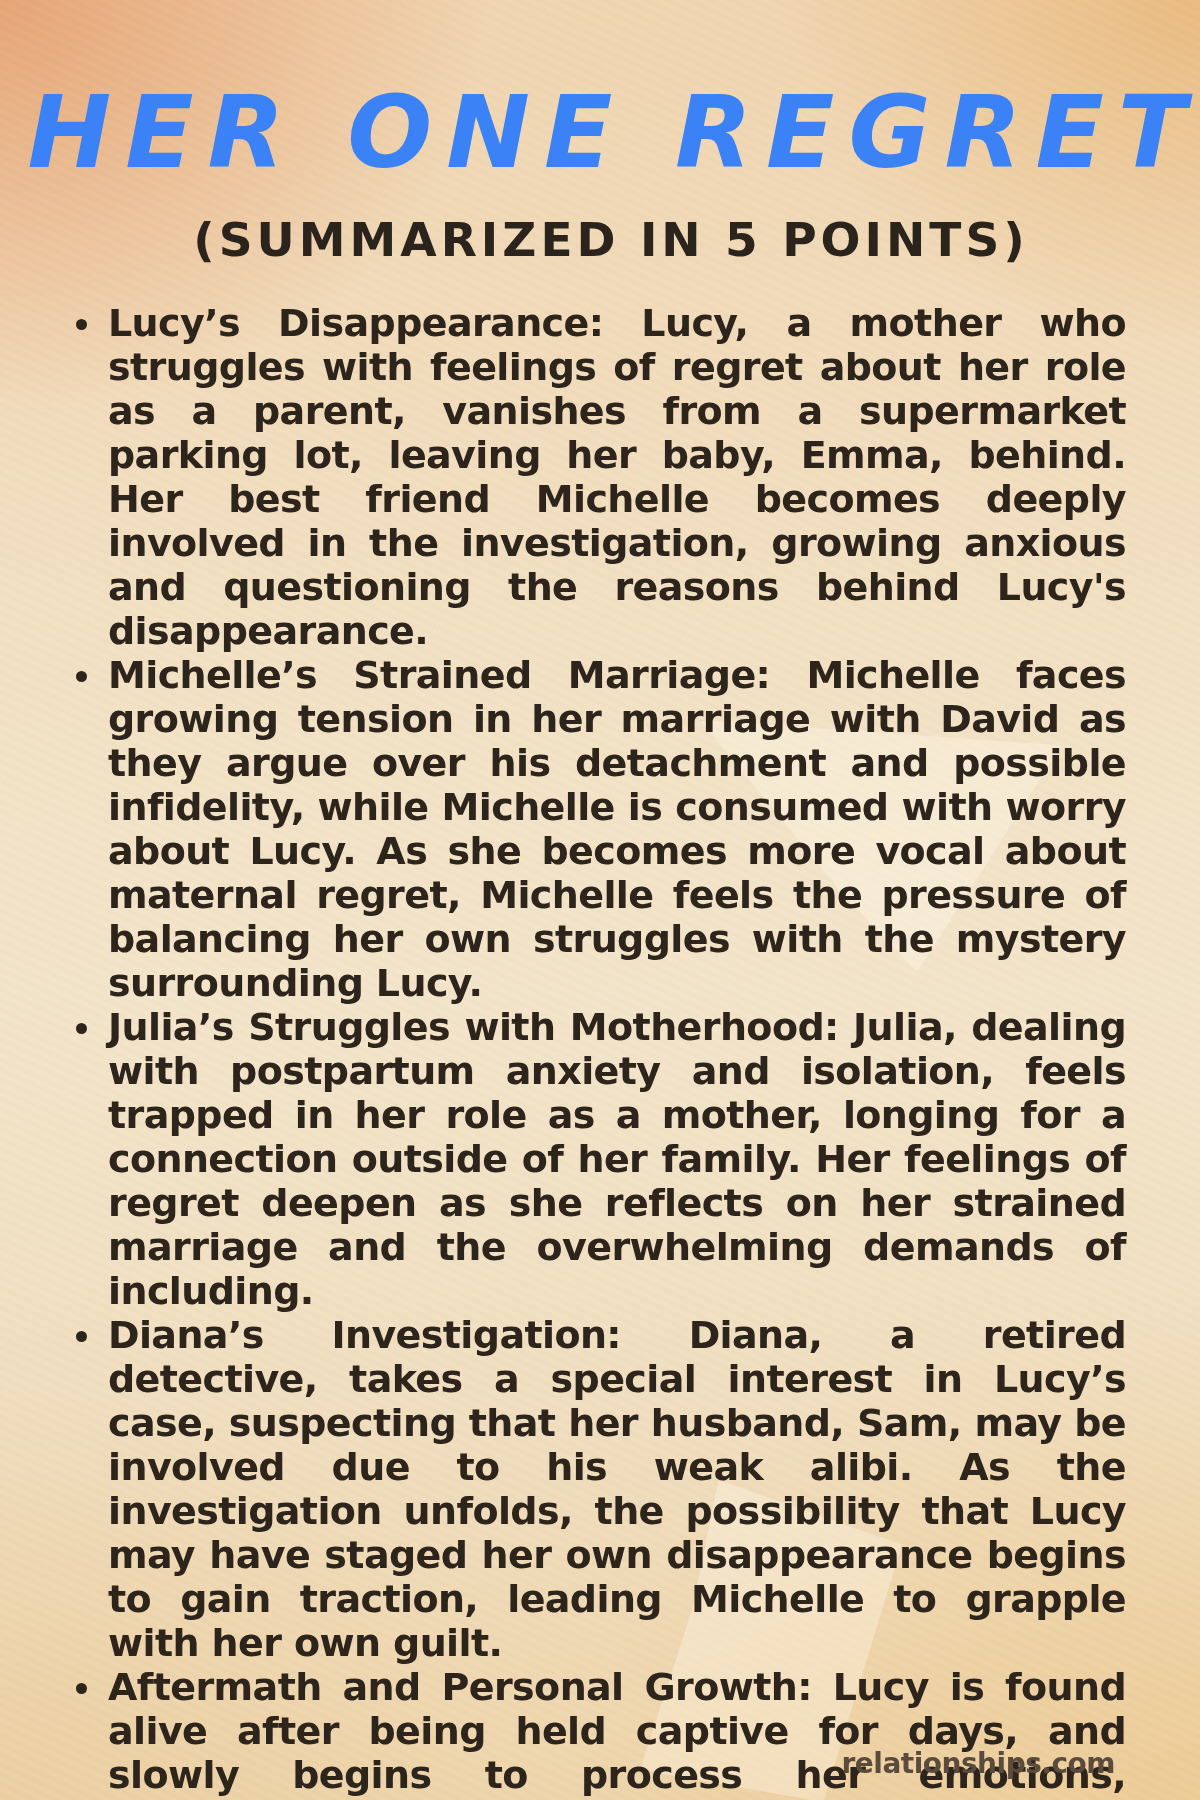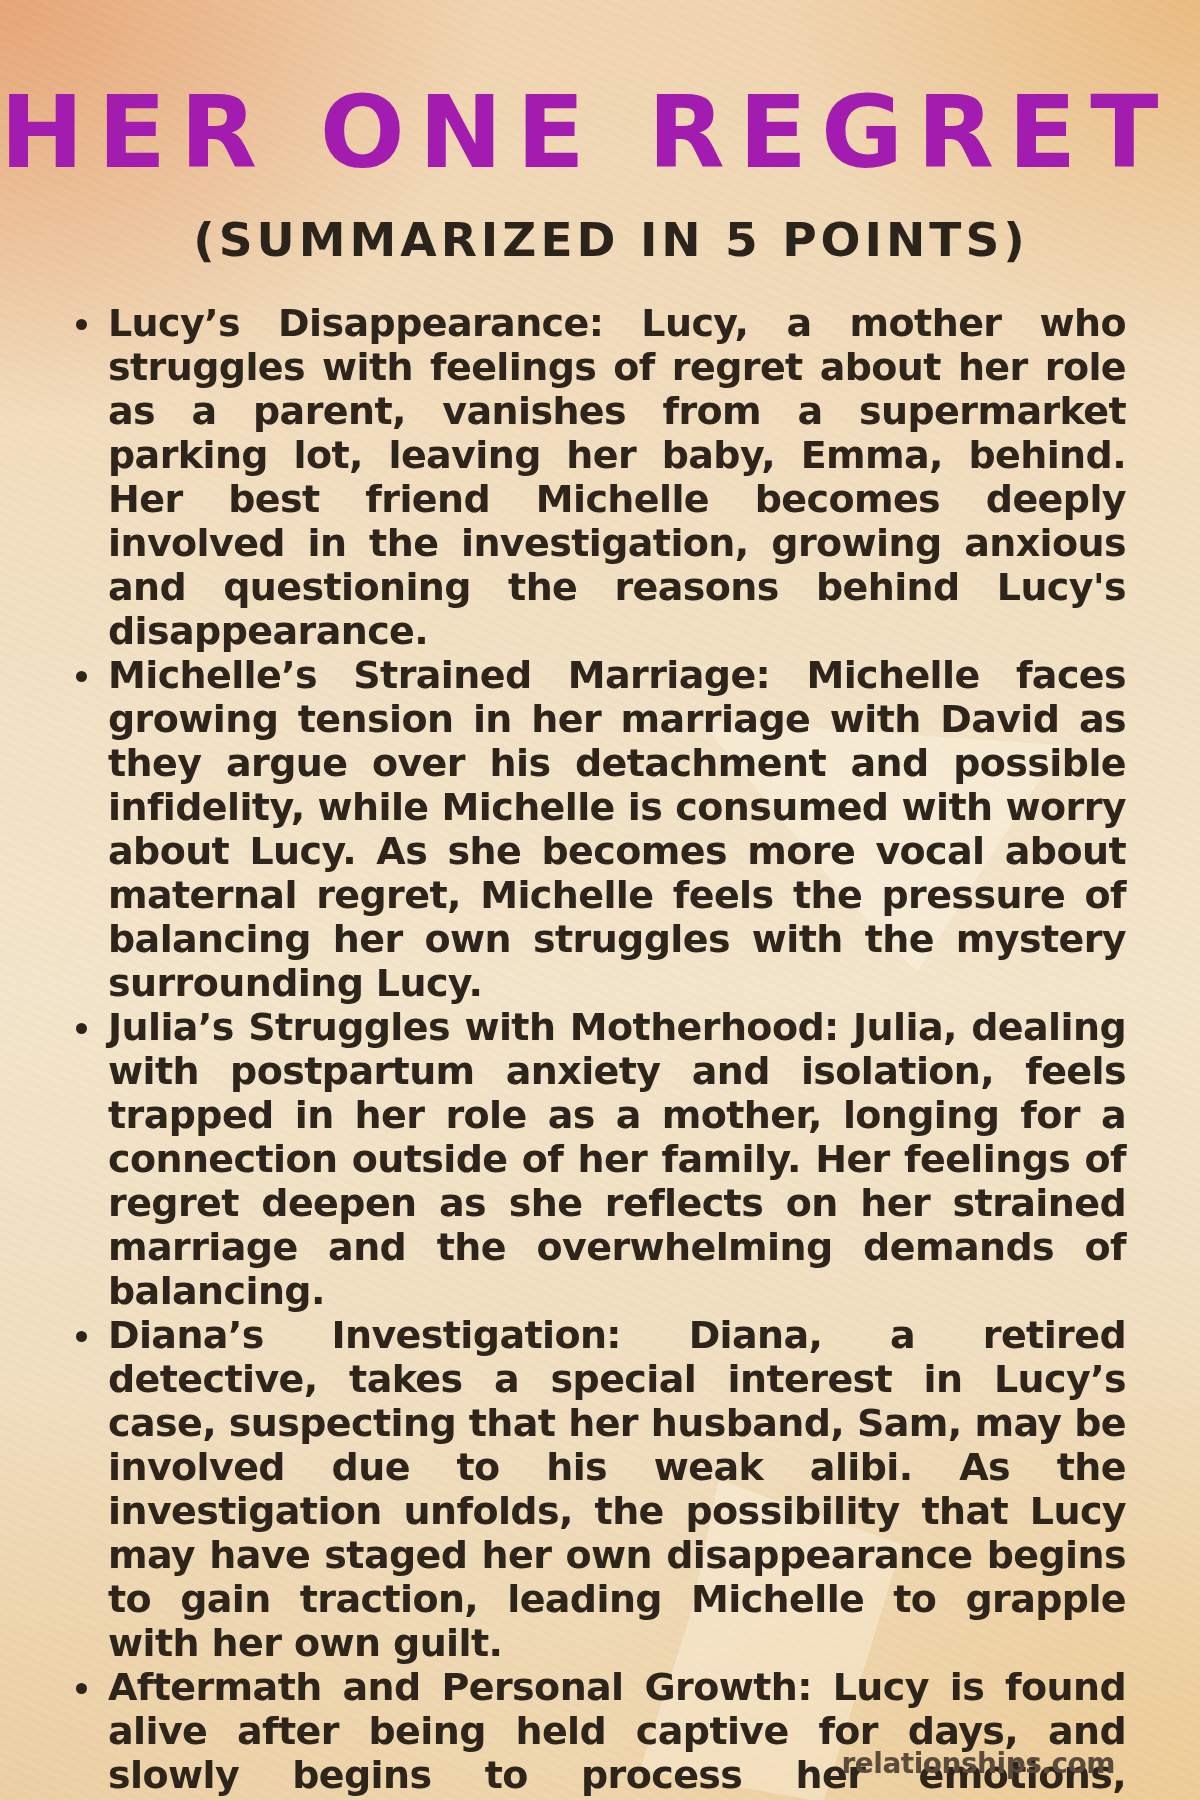--- a/index.html
+++ b/index.html
@@ -44,28 +44,29 @@
     .crease-2 {
       left: 640px; top: 1480px; width: 260px; height: 320px;
       clip-path: polygon(30% 0%, 100% 20%, 70% 100%, 0% 90%, 20% 40%);
     }
 
     .title {
       position: absolute;
       top: 78px;
       left: 0;
       width: 1200px;
-      text-align: left;
+      text-align: right;
       font-family: "DejaVu Sans", sans-serif;
       font-weight: bold;
       font-size: 100px;
       letter-spacing: 14px;
       line-height: 110px;
-      color: #a21caf;
+      color: #3b82f6;
       text-transform: uppercase;
+      font-style: italic;
     }
     .subtitle {
       position: absolute;
       top: 212px;
       left: 0;
       width: 1200px;
       text-align: center;
       font-family: "DejaVu Sans", sans-serif;
       font-weight: bold;
       font-size: 47px;
@@ -130,21 +131,21 @@
   <li class="point">
     <span class="bullet"></span>
     <span>Lucy’s Disappearance: Lucy, a mother who struggles with feelings of regret about her role as a parent, vanishes from a supermarket parking lot, leaving her baby, Emma, behind. Her best friend Michelle becomes deeply involved in the investigation, growing anxious and questioning the reasons behind Lucy's disappearance.</span>
   </li>
   <li class="point">
     <span class="bullet"></span>
     <span>Michelle’s Strained Marriage: Michelle faces growing tension in her marriage with David as they argue over his detachment and possible infidelity, while Michelle is consumed with worry about Lucy. As she becomes more vocal about maternal regret, Michelle feels the pressure of balancing her own struggles with the mystery surrounding Lucy.</span>
   </li>
   <li class="point">
     <span class="bullet"></span>
-    <span>Julia’s Struggles with Motherhood: Julia, dealing with postpartum anxiety and isolation, feels trapped in her role as a mother, longing for a connection outside of her family. Her feelings of regret deepen as she reflects on her strained marriage and the overwhelming demands of balancing.</span>
+    <span>Julia’s Struggles with Motherhood: Julia, dealing with postpartum anxiety and isolation, feels trapped in her role as a mother, longing for a connection outside of her family. Her feelings of regret deepen as she reflects on her strained marriage and the overwhelming demands of including.</span>
   </li>
   <li class="point">
     <span class="bullet"></span>
     <span>Diana’s Investigation: Diana, a retired detective, takes a special interest in Lucy’s case, suspecting that her husband, Sam, may be involved due to his weak alibi. As the investigation unfolds, the possibility that Lucy may have staged her own disappearance begins to gain traction, leading Michelle to grapple with her own guilt.</span>
   </li>
   <li class="point">
     <span class="bullet"></span>
     <span>Aftermath and Personal Growth: Lucy is found alive after being held captive for days, and slowly begins to process her emotions, including her regrets about motherhood. Meanwhile, Julia finds solace through her art under a new identity, embracing her own path toward healing, while Michelle, Lucy, and their families begin to rebuild their lives, finding strength in their relationships.</span>
   </li>
 </ul>

